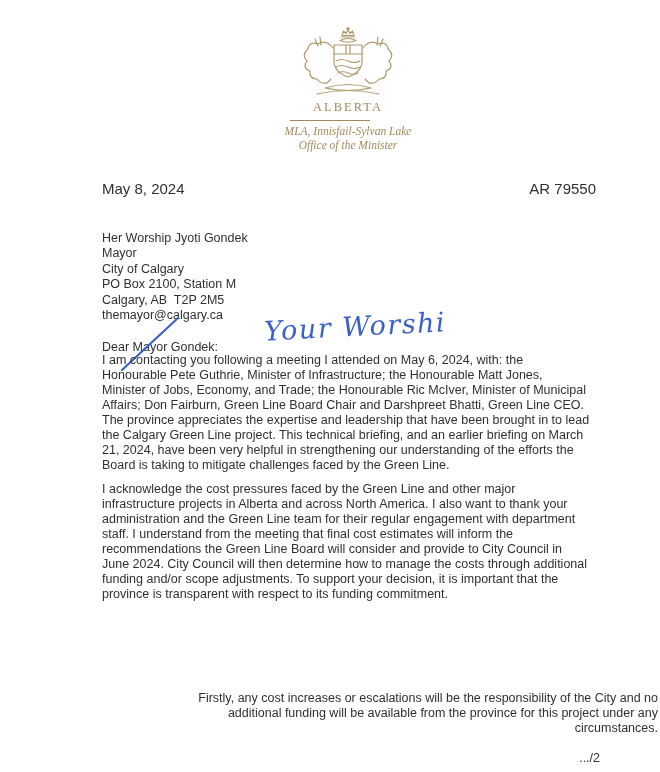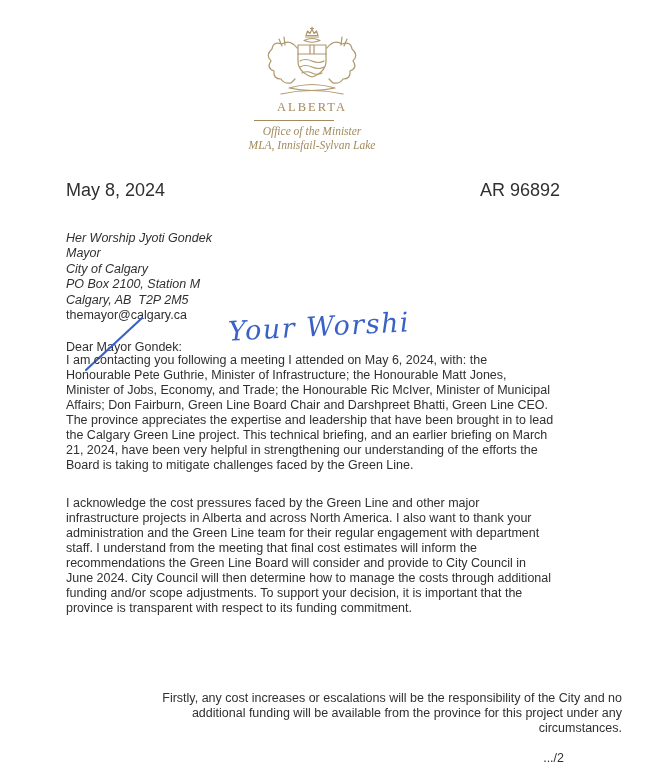--- a/index.html
+++ b/index.html
@@ -3,52 +3,53 @@
 <meta charset="utf-8">
 <style>
   html,body{margin:0;padding:0;background:#ffffff;}
   .page{
     position:relative;
     width:624px;height:772px;
     background:#ffffff;
     overflow:hidden;
     font-family:"Liberation Sans", sans-serif;
     color:#303030;
+    margin-left:36px;
   }
   
   .letterhead{
     position:absolute;top:26px;left:0;right:0;
     text-align:center;
     color:#a28a5c;
     font-family:"Liberation Serif", serif;
   }
   .crest{display:block;margin:0 auto;width:110px;height:72px;opacity:.92;}
   .org-name{font-size:12.5px;letter-spacing:2px;margin-top:2px;}
   .org-dept{font-size:10.5px;letter-spacing:.4px;margin-top:3px;}
   .lh-divider{width:80px;border:none;border-top:1.4px solid #a28a5c;margin:5px auto 3px;transform:translateX(-18px);}
   .office-line{font-style:italic;font-size:11.5px;line-height:14px;}
   
   .meta-row{
     position:absolute;top:180px;left:66px;right:64px;
     display:flex;justify-content:space-between;
-    font-size:18px;
+    font-size:15px;
   }
   
   .recipient{position:absolute;top:231px;left:66px;font-size:12.5px;line-height:15.4px;}
-  .addr{white-space:pre-wrap;font-style:italic;}
+  .addr{white-space:pre-wrap;}
   .email{text-underline-offset:2px;}
   
   .salutation{position:absolute;top:340px;left:66px;font-size:12.5px;}
   .para{
     position:absolute;left:66px;width:556px;
     font-size:12.5px;line-height:15px;
     white-space:pre-wrap;
   }
   .p1{top:353px;}
-  .p2{top:496px;}
+  .p2{top:482px;}
   .p3{top:646px;}
   .p4{top:691px;text-align:right;}
   .page-marker{position:absolute;top:751px;right:60px;font-size:12.5px;}
   
   .strike{position:absolute;left:80px;top:312px;width:96px;height:64px;}
   .annotation{position:absolute;left:222px;top:296px;width:190px;height:62px;}
   .annotation text{
     font-family:"DejaVu Serif", serif;
     font-style:italic;
     font-size:27px;
@@ -84,27 +85,27 @@
 
         <path d="M70 22 q7 -9 15 -4 q9 -3 10 5 q7 6 1 12 q5 7 -3 10 q1 8 -7 8 q-3 5 -10 4 l-4 -4"></path>
         <path d="M85 11 l-1 8 M90 13 l-3 7"></path>
 
         <path d="M32 62 q23 -7 46 0 q-23 5 -46 0 z"></path>
         <path d="M24 68 q31 -7 62 0"></path>
       </g>
     </svg>
     <div class="org-name">ALBERTA</div>
     <hr class="lh-divider">
+    <div class="office-line">MLA, Innisfail-Sylvan Lake</div>
     <div class="office-line">Office of the Minister</div>
-    <div class="office-line">MLA, Innisfail-Sylvan Lake</div>
   </header>
 
   <div class="meta-row">
     <span>May 8, 2024</span>
-    <span>AR 96892</span>
+    <span>AR 79550</span>
   </div>
 
   <div class="recipient">
     <div class="addr">Her Worship Jyoti Gondek
 Mayor
 City of Calgary
 PO Box 2100, Station M
 Calgary, AB  T2P 2M5</div>
     <div class="email">themayor@calgary.ca</div>
   </div>

